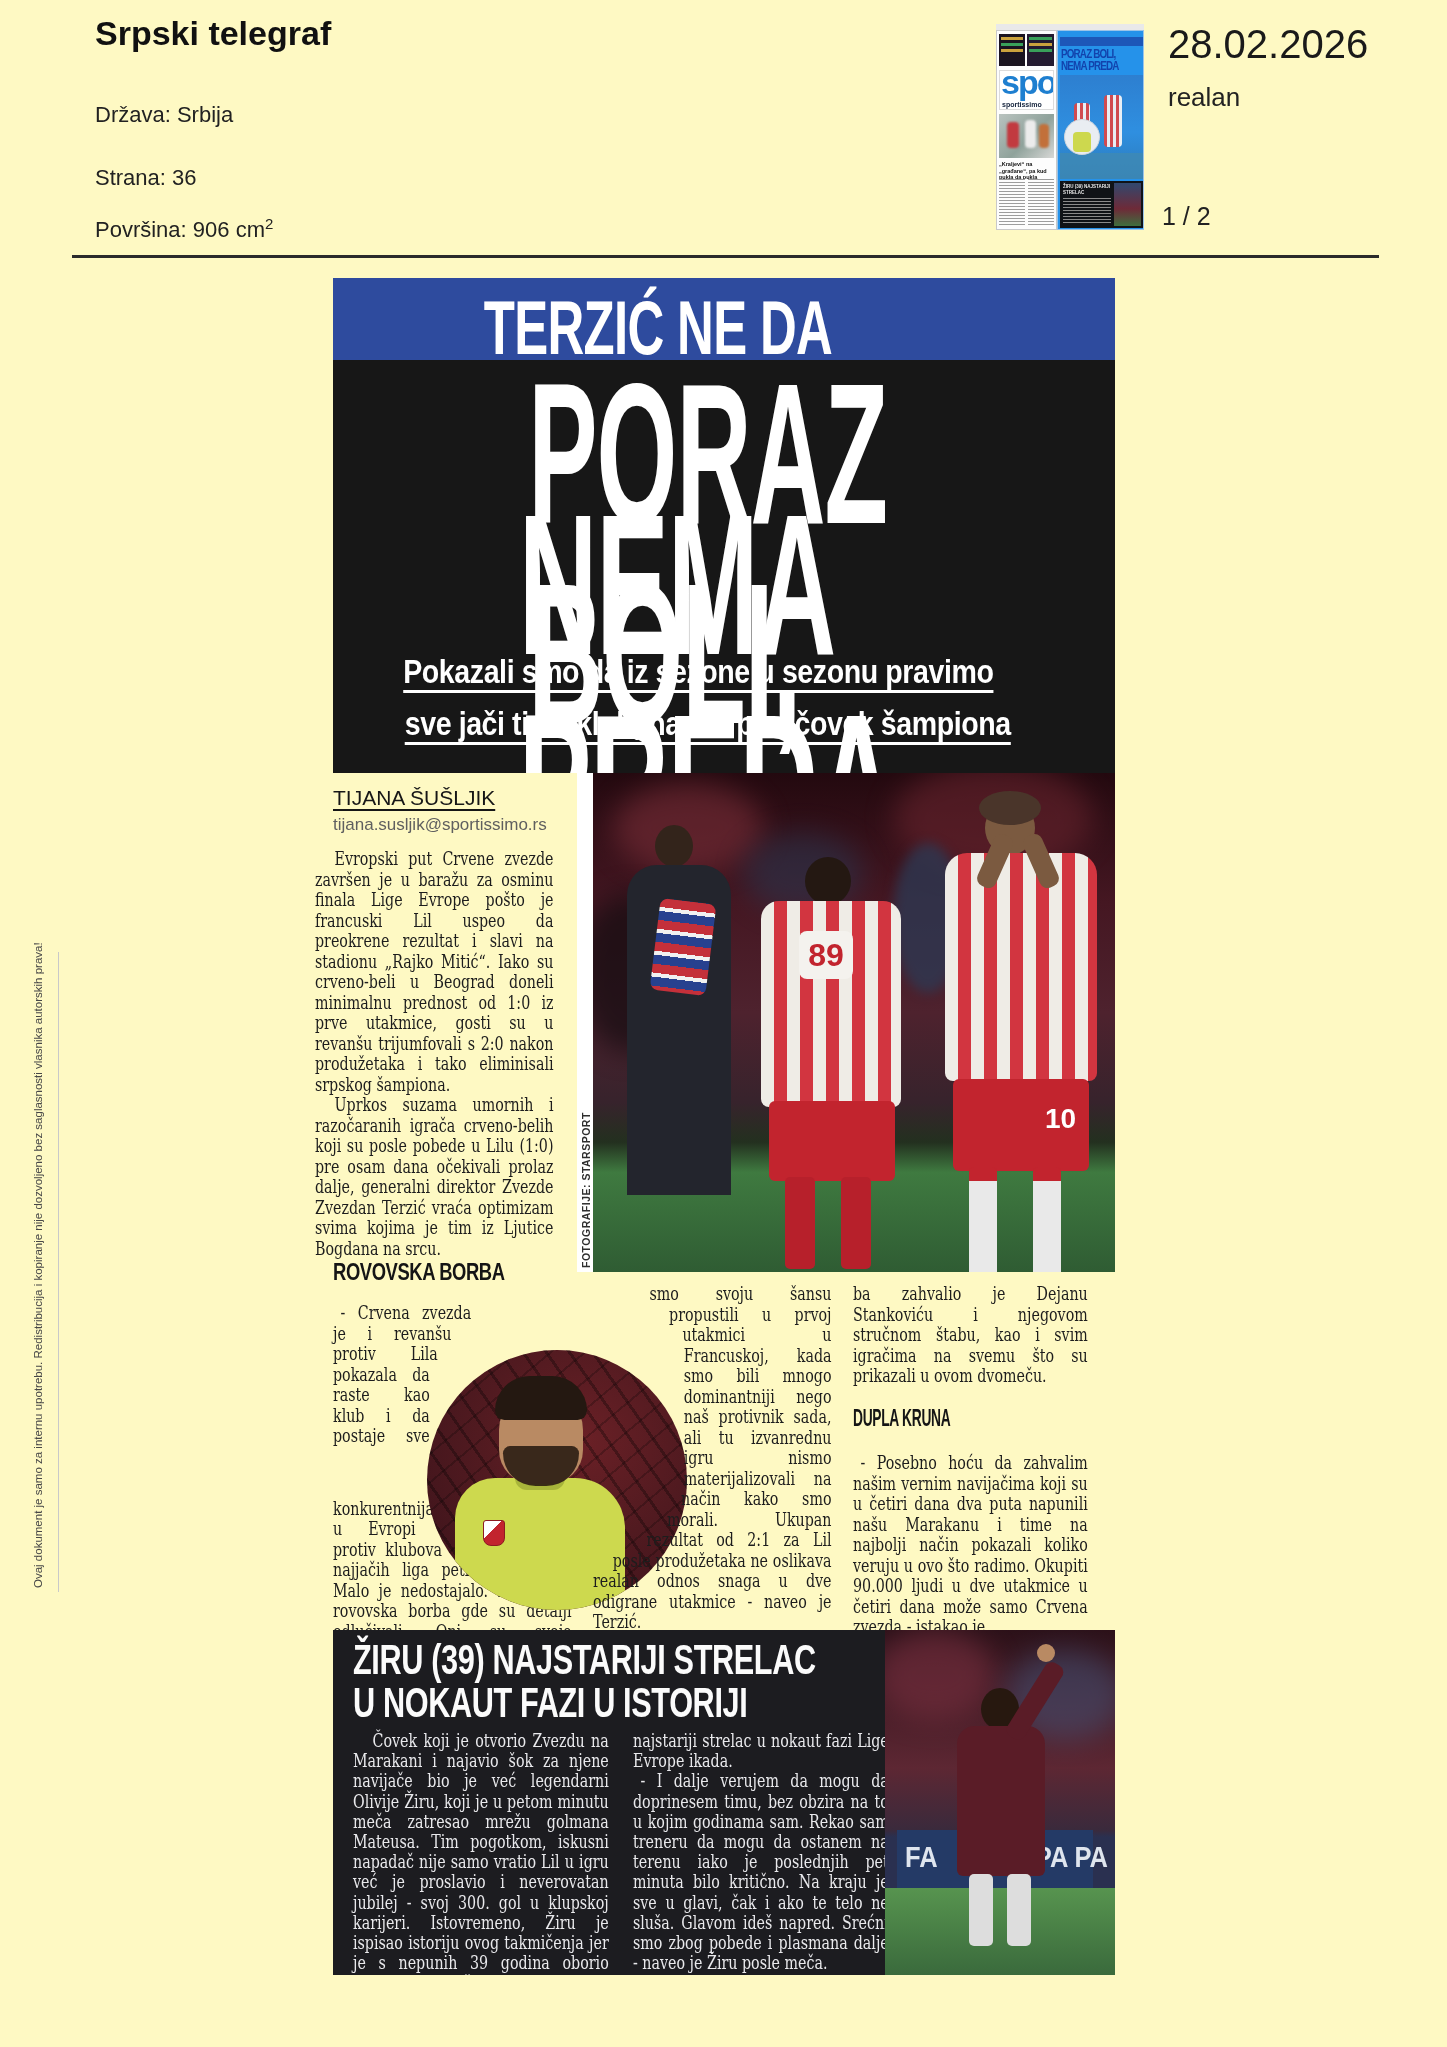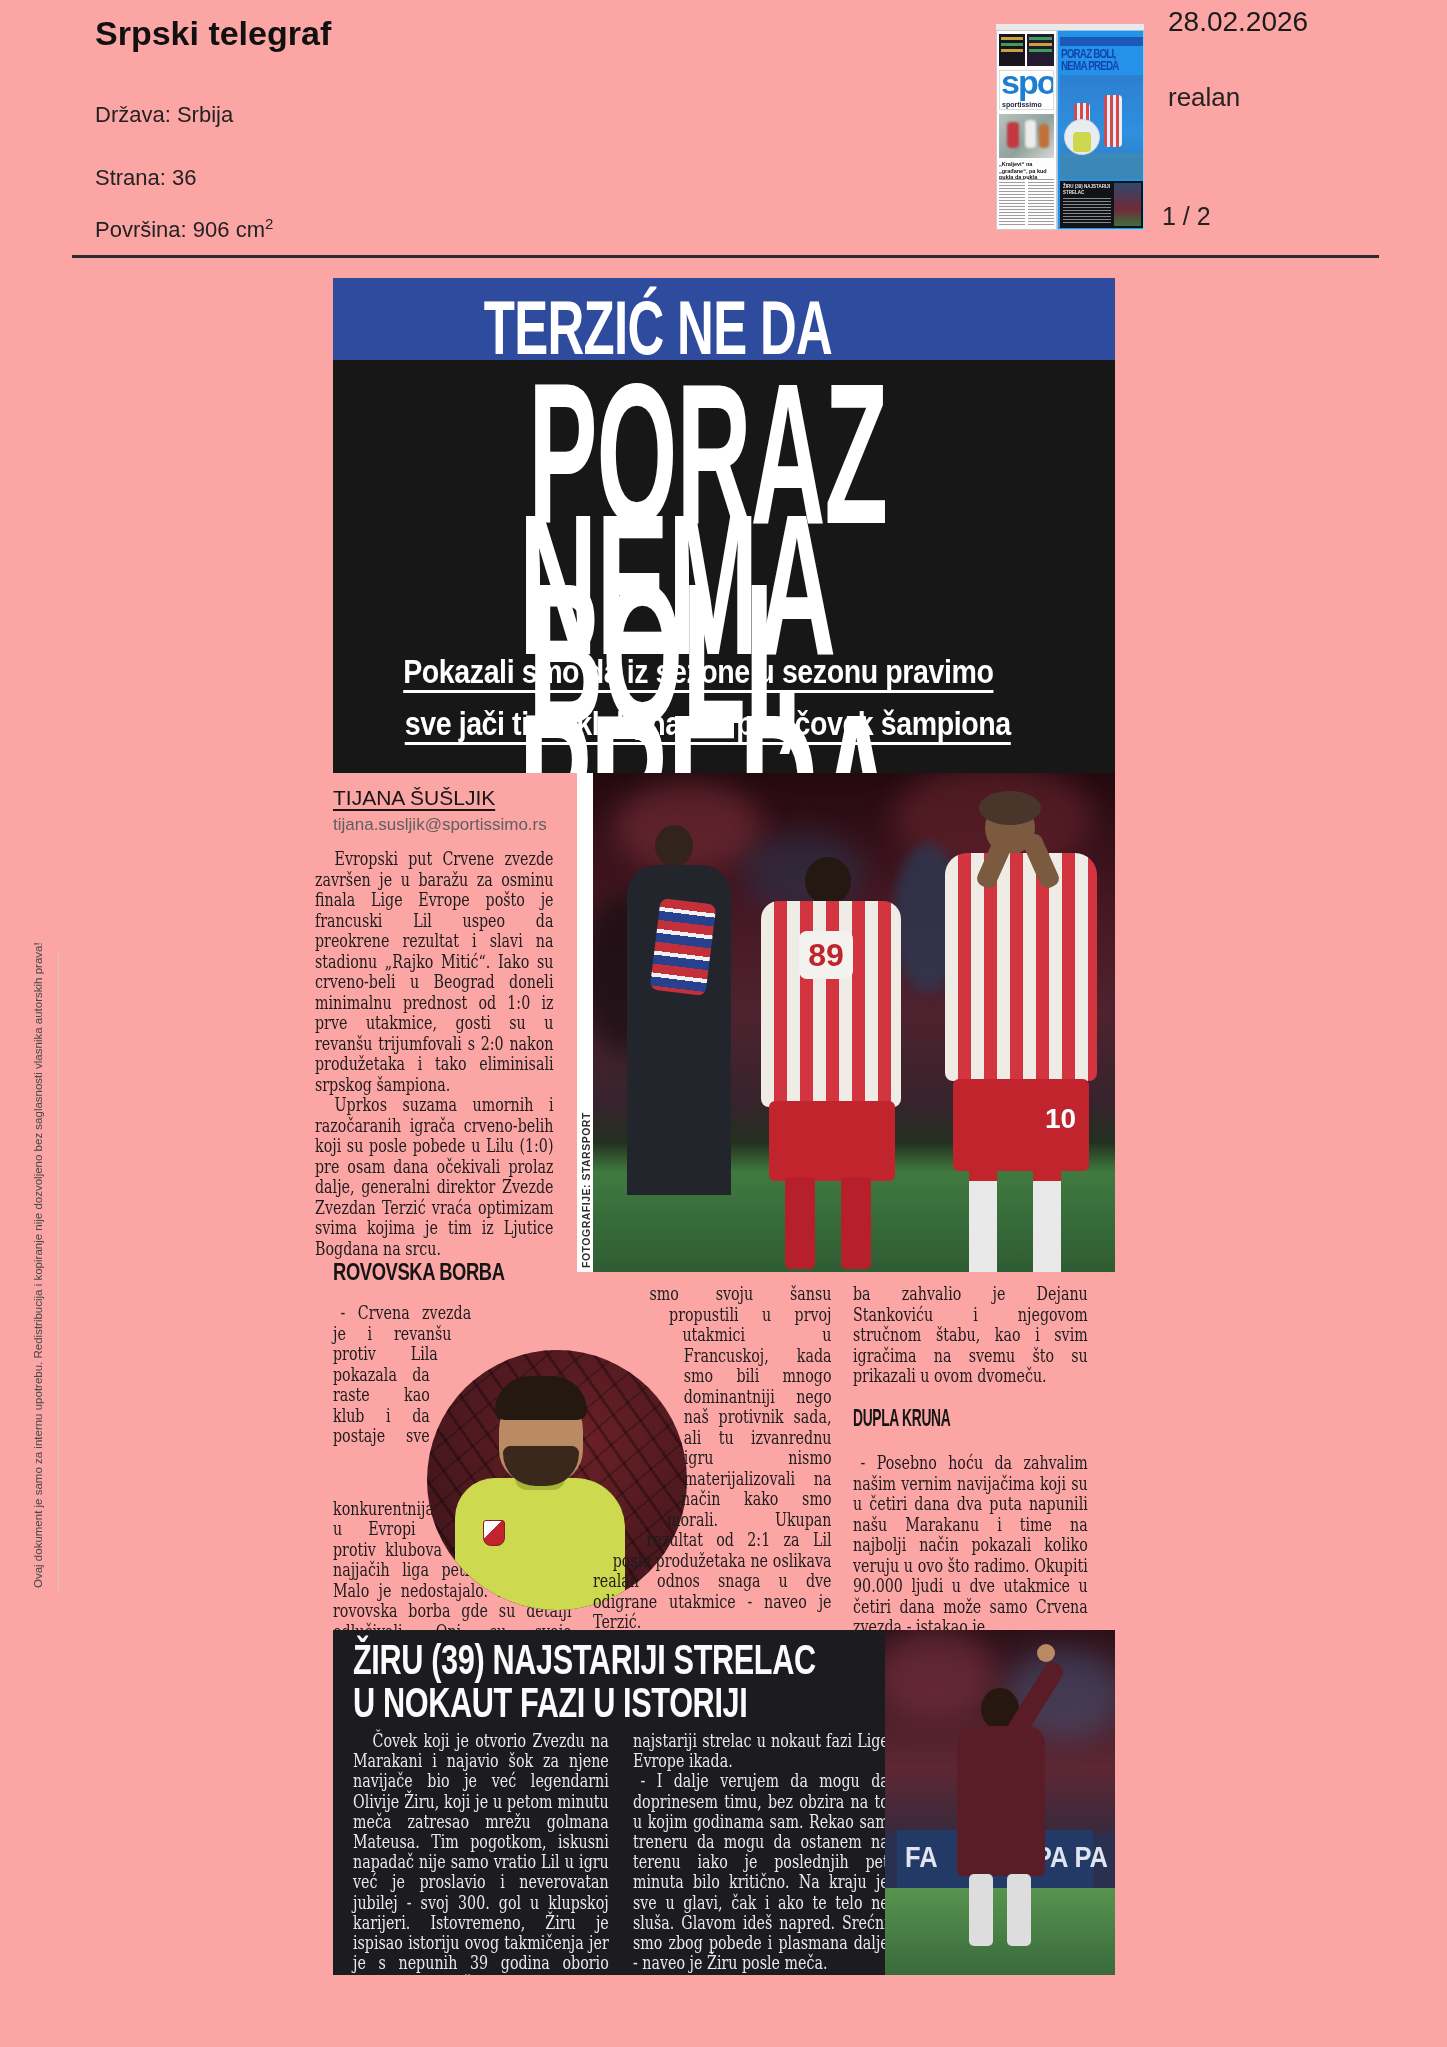--- a/index.html
+++ b/index.html
@@ -1,24 +1,24 @@
 <!DOCTYPE html>
 <html><head>
 <meta charset="utf-8">
 <style>
   html,body{margin:0;padding:0;background:#fff;}
-  #page{position:relative;width:1447px;height:2047px;background:#fca5a5;overflow:hidden;
+  #page{position:relative;width:1447px;height:2047px;background:#fef9c3;overflow:hidden;
         font-family:"Liberation Sans",sans-serif;color:#1c1c1c;}
   .abs{position:absolute;}
   .cond{display:inline-block;transform-origin:0 50%;white-space:nowrap;}
 
   
   .pub-title{left:95px;top:14px;font-size:34px;font-weight:bold;color:#111;}
   .meta-line{left:95px;font-size:22px;color:#222;}
-  .hdr-date{left:1168px;top:6px;font-size:28px;color:#1a1a1a;}
+  .hdr-date{left:1168px;top:22px;font-size:40px;color:#1a1a1a;}
   .hdr-day{left:1168px;top:82px;font-size:26px;color:#222;}
   .hdr-pag{left:1162px;top:202px;font-size:25px;color:#222;}
   .hdr-rule{left:72px;top:255px;width:1307px;height:3px;background:#2b2b2b;}
 
   
   .thumb{left:996px;top:24px;width:148px;height:206px;cursor:pointer;}
   .thumb-strip{left:0;top:0;width:148px;height:6px;background:#e9e9e9;border-bottom:1px solid #cfcfcf;}
   .tpage-l{left:0;top:6px;width:61px;height:200px;background:#fdfdfd;border:1px solid #c9c9c9;box-sizing:border-box;overflow:hidden;}
   .tpage-r{left:61px;top:6px;width:87px;height:200px;background:#2592ea;border:1px solid #9cc4e8;box-sizing:border-box;overflow:hidden;}
   .tl-ad1{left:2px;top:3px;width:26px;height:32px;background:#1a1420;}

